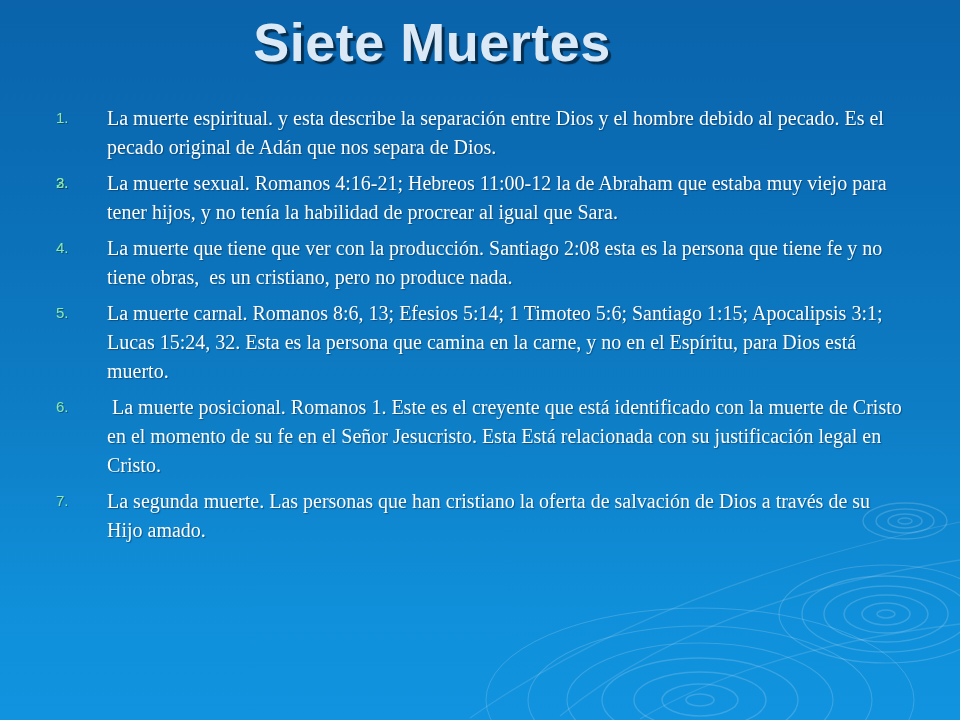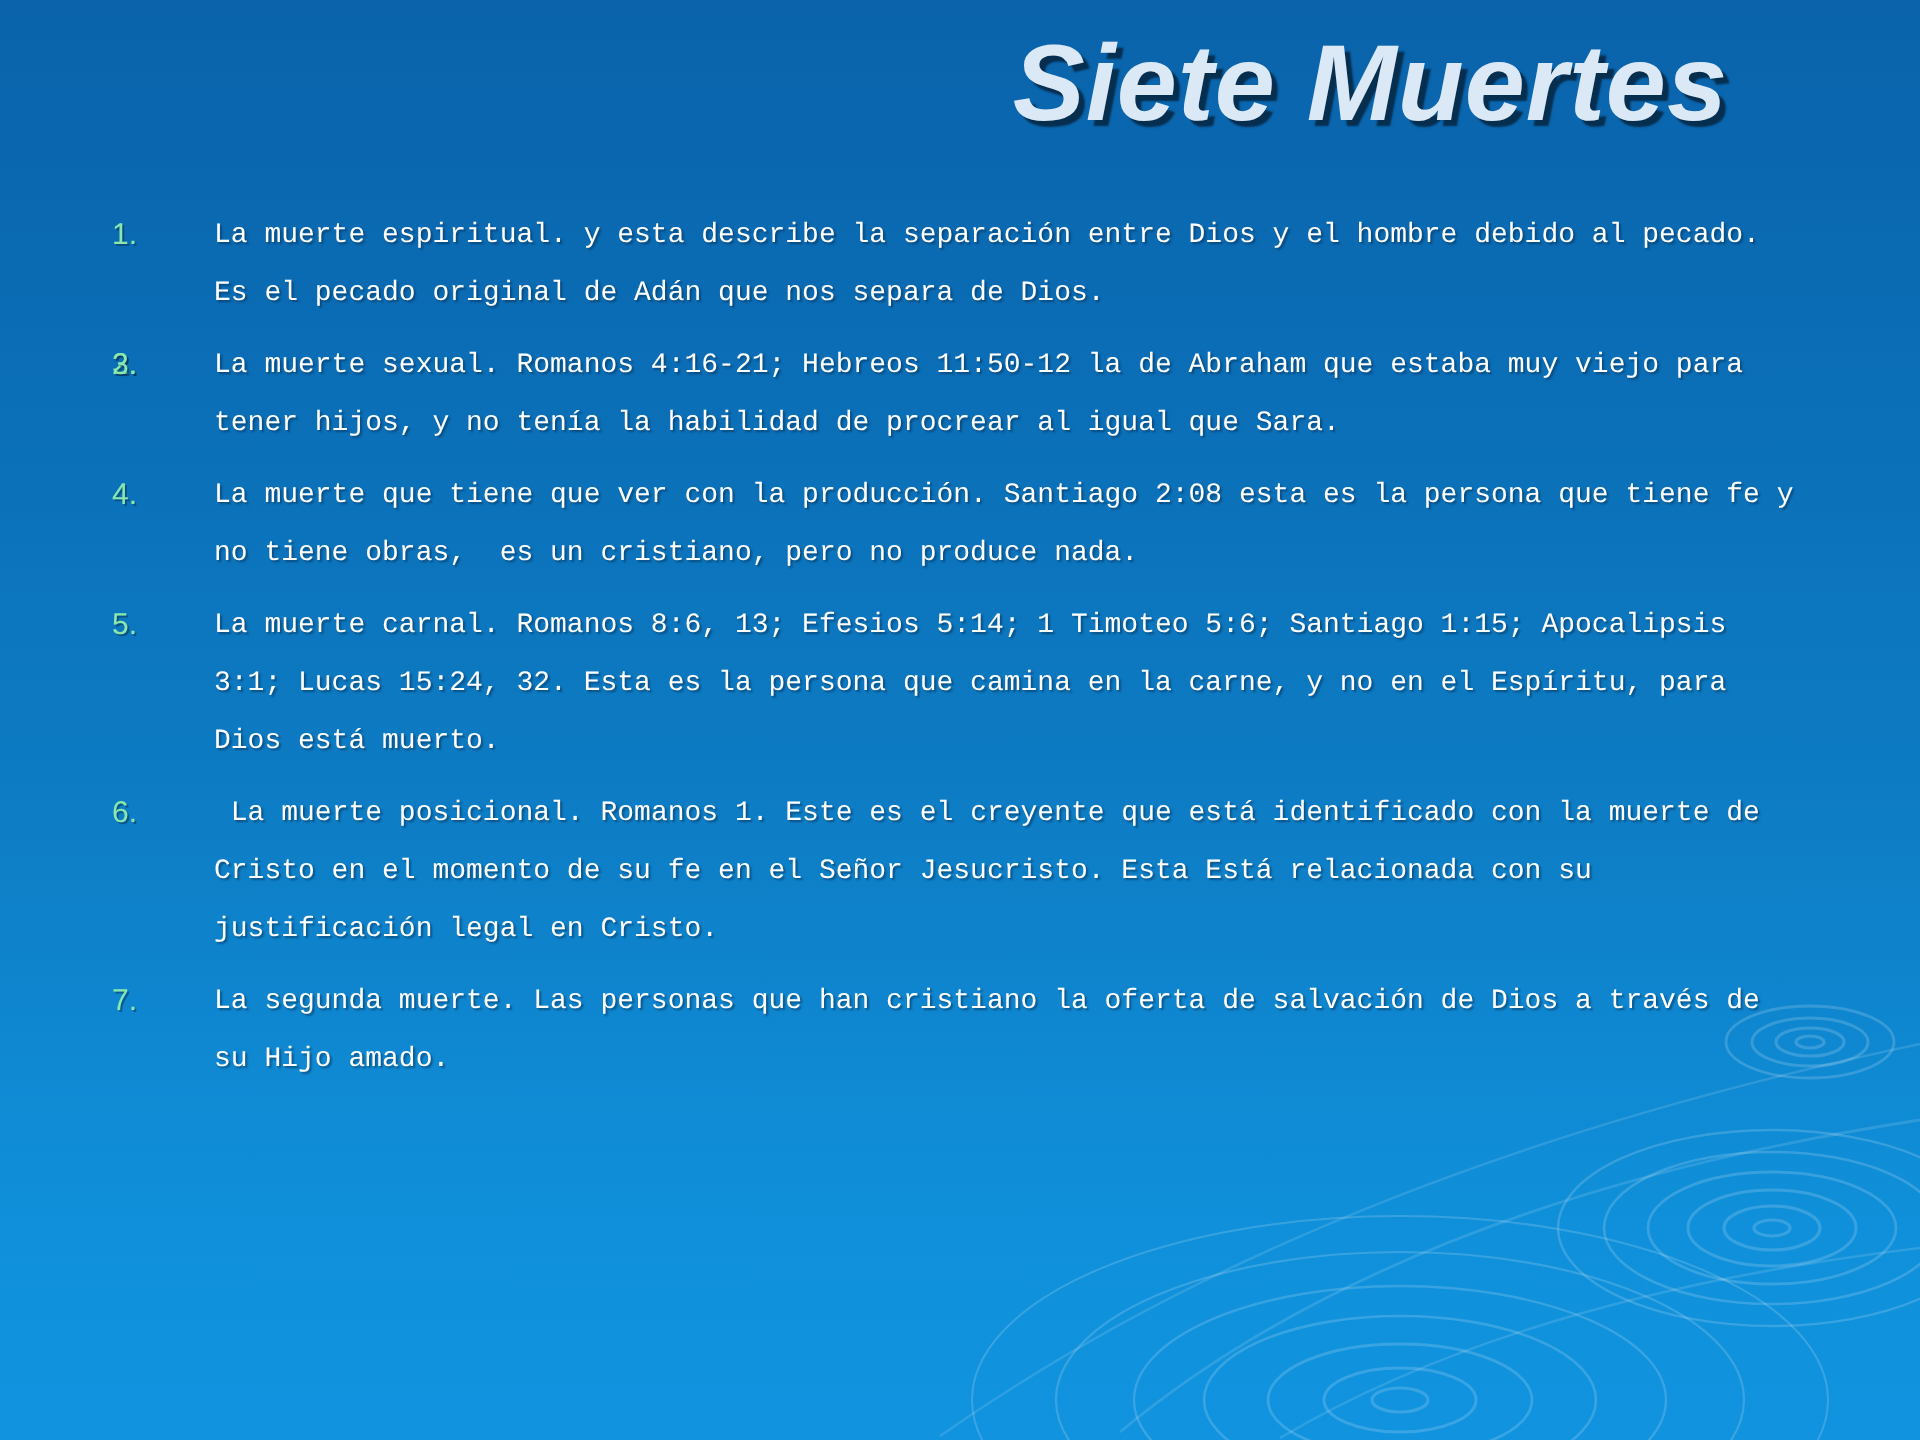--- a/index.html
+++ b/index.html
@@ -28,22 +28,21 @@
     width: 960px; height: 720px;
     pointer-events: none;
   }
 
   
   #title-area {
     position: absolute;
     left: 0;
     top: 14px;
     width: 864px;
-    text-align: right;
-    font-style: italic;
+    text-align: center;
   }
   #slide-title {
     display: inline-block;
     font-family: "Liberation Sans", sans-serif;
     font-size: 54px;
     font-weight: bold;
     letter-spacing: 0.5px;
     color: #dbe9f6;
     text-shadow: 3px 3px 1px rgba(6, 36, 62, 0.85);
     line-height: 1.05;
@@ -72,22 +71,22 @@
     top: 5px;
     width: 30px;
     text-align: left;
     font-family: "Liberation Sans", sans-serif;
     font-size: 15px;
     color: #8ae8ac;
     text-shadow: 1px 1px 0 rgba(6, 40, 70, 0.45);
   }
   li.death-item .txt {
     display: block;
-    font-family: Liberation Mono, monospace;
-    font-size: 14px;
+    font-family: Liberation Serif, serif;
+    font-size: 20px;
     line-height: 29px;
     color: #ffffff;
     text-shadow: 1px 1px 1px rgba(7, 44, 78, 0.55);
     white-space: pre-wrap;
   }
 </style>
 </head>
 <body>
 
 <div id="slide">
@@ -140,21 +139,21 @@
         <span class="num">1.</span>
         <span class="txt">La muerte espiritual. y esta describe la separación entre Dios y el hombre debido al pecado. Es el pecado original de Adán que nos separa de Dios.</span>
       </li>
 
       <li class="death-item">
         <span class="num">2.</span>
       </li>
 
       <li class="death-item">
         <span class="num">3.</span>
-        <span class="txt">La muerte sexual. Romanos 4:16-21; Hebreos 11:50-12 la de Abraham que estaba muy viejo para tener hijos, y no tenía la habilidad de procrear al igual que Sara.</span>
+        <span class="txt">La muerte sexual. Romanos 4:16-21; Hebreos 11:00-12 la de Abraham que estaba muy viejo para tener hijos, y no tenía la habilidad de procrear al igual que Sara.</span>
       </li>
 
       <li class="death-item">
         <span class="num">4.</span>
         <span class="txt">La muerte que tiene que ver con la producción. Santiago 2:08 esta es la persona que tiene fe y no tiene obras,  es un cristiano, pero no produce nada.</span>
       </li>
 
       <li class="death-item">
         <span class="num">5.</span>
         <span class="txt">La muerte carnal. Romanos 8:6, 13; Efesios 5:14; 1 Timoteo 5:6; Santiago 1:15; Apocalipsis 3:1; Lucas 15:24, 32. Esta es la persona que camina en la carne, y no en el Espíritu, para Dios está muerto.</span>

